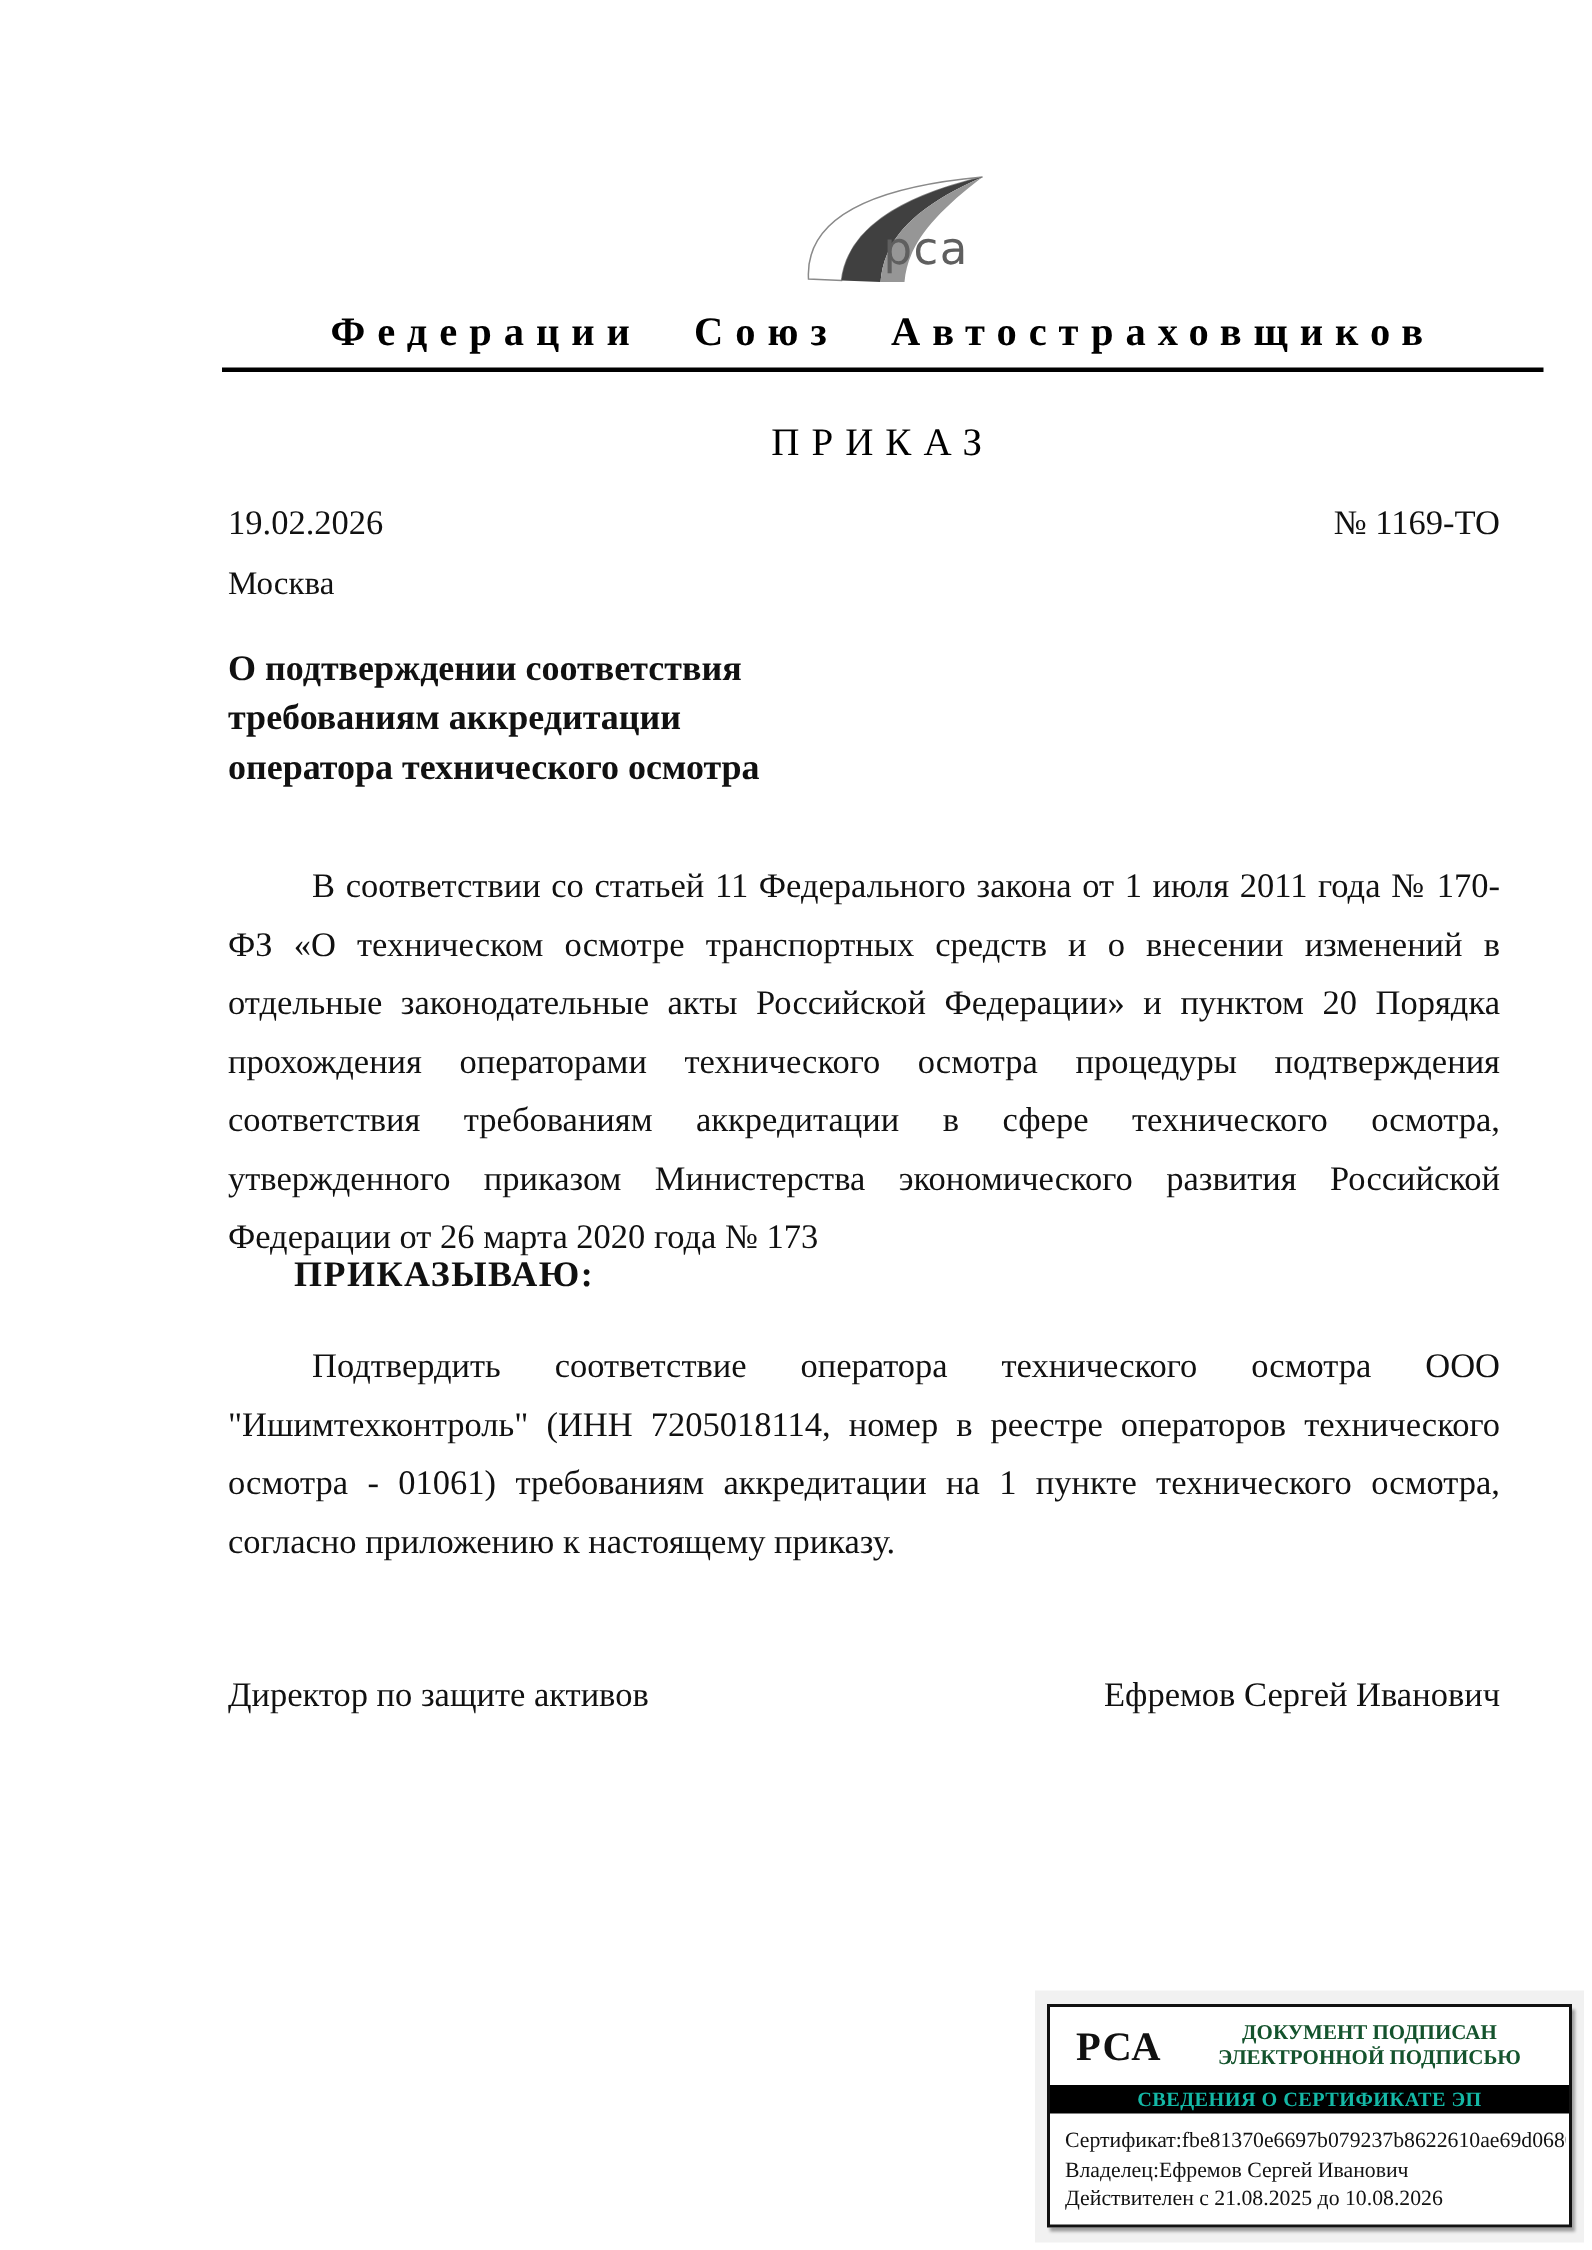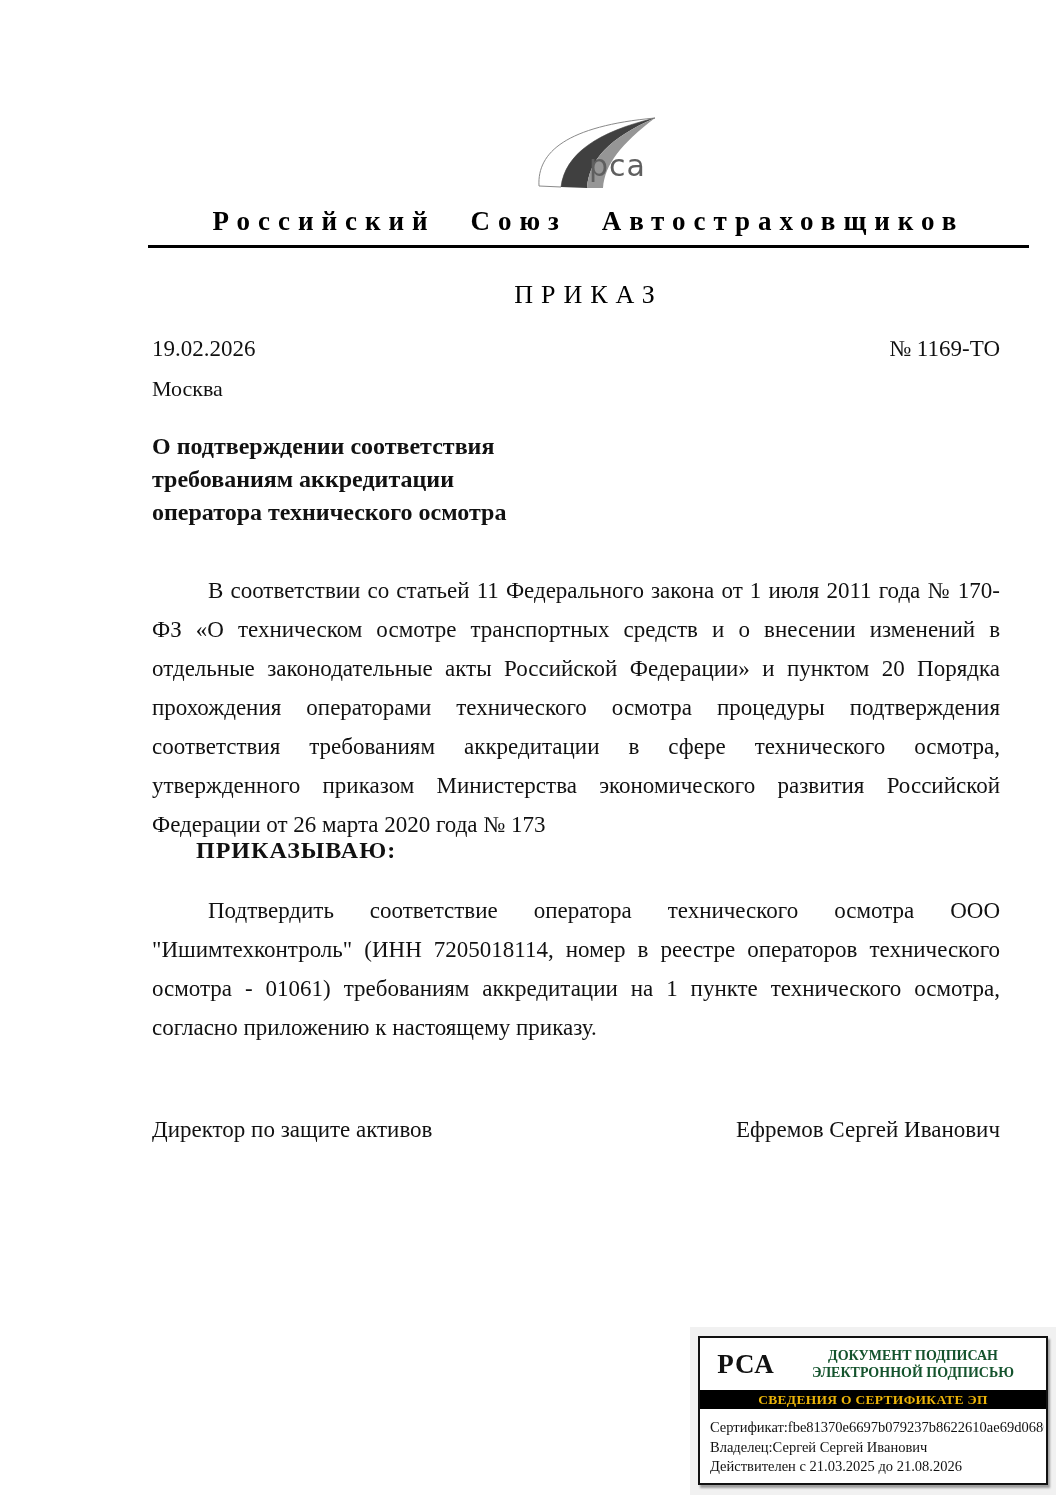--- a/index.html
+++ b/index.html
@@ -49,41 +49,41 @@
   .stamp {
     left:698px; top:1336px; width:350px; height:149px; background:#fff;
     border:2px solid #111; box-sizing:border-box;
     box-shadow:2px 3px 2px rgba(0,0,0,0.35);
     overflow:hidden;
   }
   .stamp-top { height:52px; display:flex; align-items:center; }
   .stamp-logo { width:92px; text-align:center; font-size:27px; font-weight:bold; letter-spacing:1px; color:#111; }
   .stamp-signed { flex:1; text-align:center; font-size:14px; font-weight:bold; line-height:17px; padding-right:12px; color:#14532d; }
   .stamp-bar {
-    height:19px; background:#000; color:#eab308; text-align:center;
+    height:19px; background:#000; color:#14b8a6; text-align:center;
     font-size:13.5px; font-weight:bold; line-height:19px; letter-spacing:0.3px;
   }
   .stamp-lines { padding:9px 2px 0 10px; font-size:14.5px; line-height:19.5px; color:#111; }
   .stamp-lines div { white-space:nowrap; overflow:hidden; }
 </style>
 </head>
 <body>
 
 <div class="page">
 
   <div class="abs logo">
     <svg viewBox="0 0 130 74" width="130" height="74">
       <path d="M 6,70 C 4,36 34,10 122,2 C 64,16 32,38 28,71 Z" fill="#ffffff" stroke="#8a8a8a" stroke-width="1"></path>
       <path d="M 28,71 C 32,38 64,16 122,2 C 76,22 56,44 54,72 Z" fill="#404040"></path>
       <path d="M 54,72 C 56,44 76,22 122,2 C 88,28 72,48 70,72 Z" fill="#969696"></path>
       <text x="56" y="60" font-size="30" fill="#5f5f5f" font-family="DejaVu Sans, sans-serif" letter-spacing="1">рса</text>
     </svg>
   </div>
 
-  <div class="abs org-title">Российский Союз Автостраховщиков</div>
+  <div class="abs org-title">Федерации Союз Автостраховщиков</div>
   <div class="abs rule"></div>
   <div class="abs doc-type">ПРИКАЗ</div>
 
   <div class="abs date-row">
     <span>19.02.2026</span>
     <span>№ 1169-ТО</span>
   </div>
   <div class="abs city">Москва</div>
 
   <div class="abs subject">
@@ -106,18 +106,18 @@
     <div class="stamp-top">
       <span class="stamp-logo">РСА</span>
       <span class="stamp-signed">
         <span>ДОКУМЕНТ ПОДПИСАН</span><br>
         <span>ЭЛЕКТРОННОЙ ПОДПИСЬЮ</span>
       </span>
     </div>
     <div class="stamp-bar">СВЕДЕНИЯ О СЕРТИФИКАТЕ ЭП</div>
     <div class="stamp-lines">
       <div>Сертификат:fbe81370e6697b079237b8622610ae69d0680098</div>
-      <div>Владелец:Сергей Сергей Иванович</div>
-      <div>Действителен с 21.03.2025 до 21.08.2026</div>
+      <div>Владелец:Ефремов Сергей Иванович</div>
+      <div>Действителен с 21.08.2025 до 10.08.2026</div>
     </div>
   </div>
 
 </div>
 
 </body></html>

